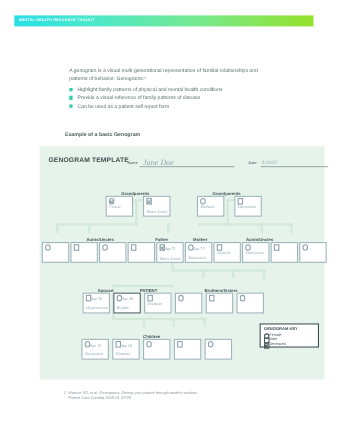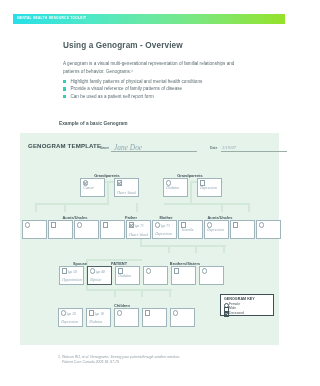--- a/index.html
+++ b/index.html
@@ -36,21 +36,21 @@
   .bullet .sq{
     position:absolute;left:0;top:2.3px;width:3.2px;height:3.2px;background:#2fcfb4;
   }
   .example-label{
     position:absolute;left:59px;top:121px;
     font-size:4.8px;font-weight:bold;color:#4a5a5e;
   }
 
   
   .panel{
-    position:absolute;left:20px;top:133px;width:259px;height:212px;
+    position:absolute;left:36px;top:133px;width:259px;height:212px;
     background:#e5f3ea;
   }
   .tmpl-title{
     position:absolute;left:8px;top:9px;
     font-size:6.1px;font-weight:bold;color:#3d4d51;letter-spacing:.15px;
   }
   .fld{position:absolute;font-size:3.4px;color:#6a7c80;}
   .fld .lbl{position:absolute;left:0;top:4.2px;font-weight:bold;}
   .fld .line{position:absolute;left:11px;top:8.6px;border-bottom:.6px solid #9aada8;}
   .fld .val{
@@ -123,21 +123,20 @@
 </style>
 </head>
 <body>
 
 <div class="page">
 
   <div class="banner">
     <div class="banner-label">MENTAL HEALTH RESOURCE TOOLKIT</div>
   </div>
 
-  <div class="title">Using a Genogram - Overview</div>
   <div class="intro">A genogram is a visual multi-generational representation of familial relationships and patterns of behavior. Genograms:¹</div>
 
   <div class="bullets">
     <div class="bullet">
       <span class="sq"></span>
       <span>Highlight family patterns of physical and mental health conditions</span>
     </div>
     <div class="bullet">
       <span class="sq"></span>
       <span>Provide a visual reference of family patterns of disease</span>

